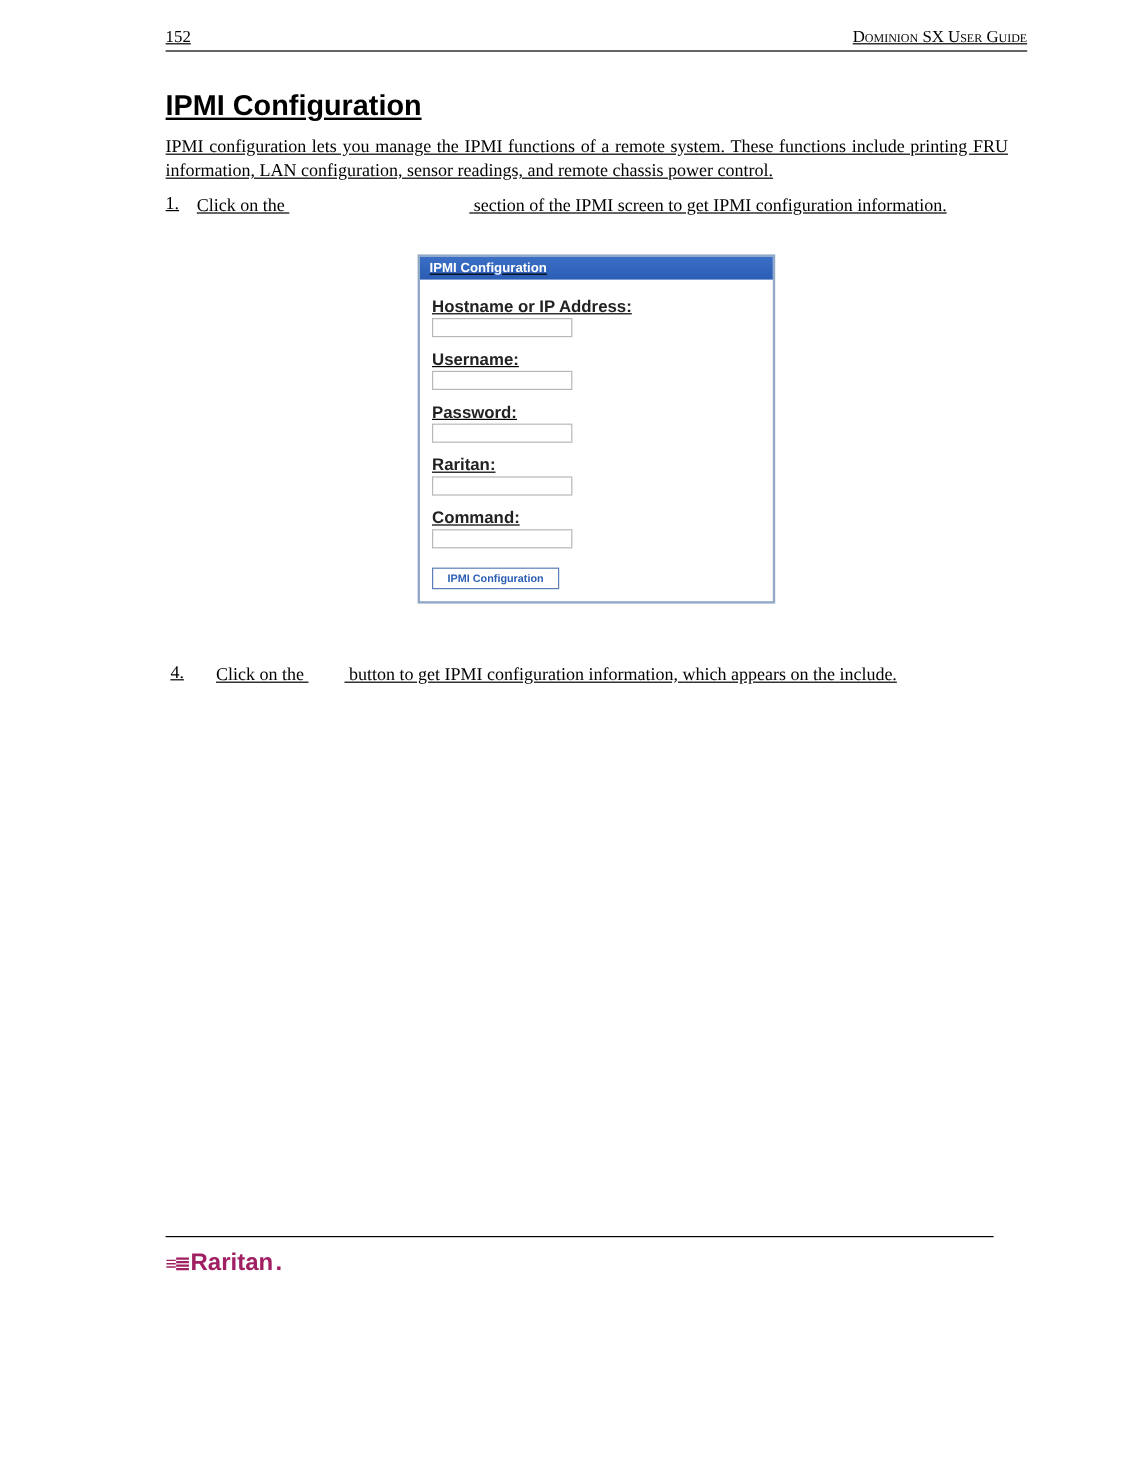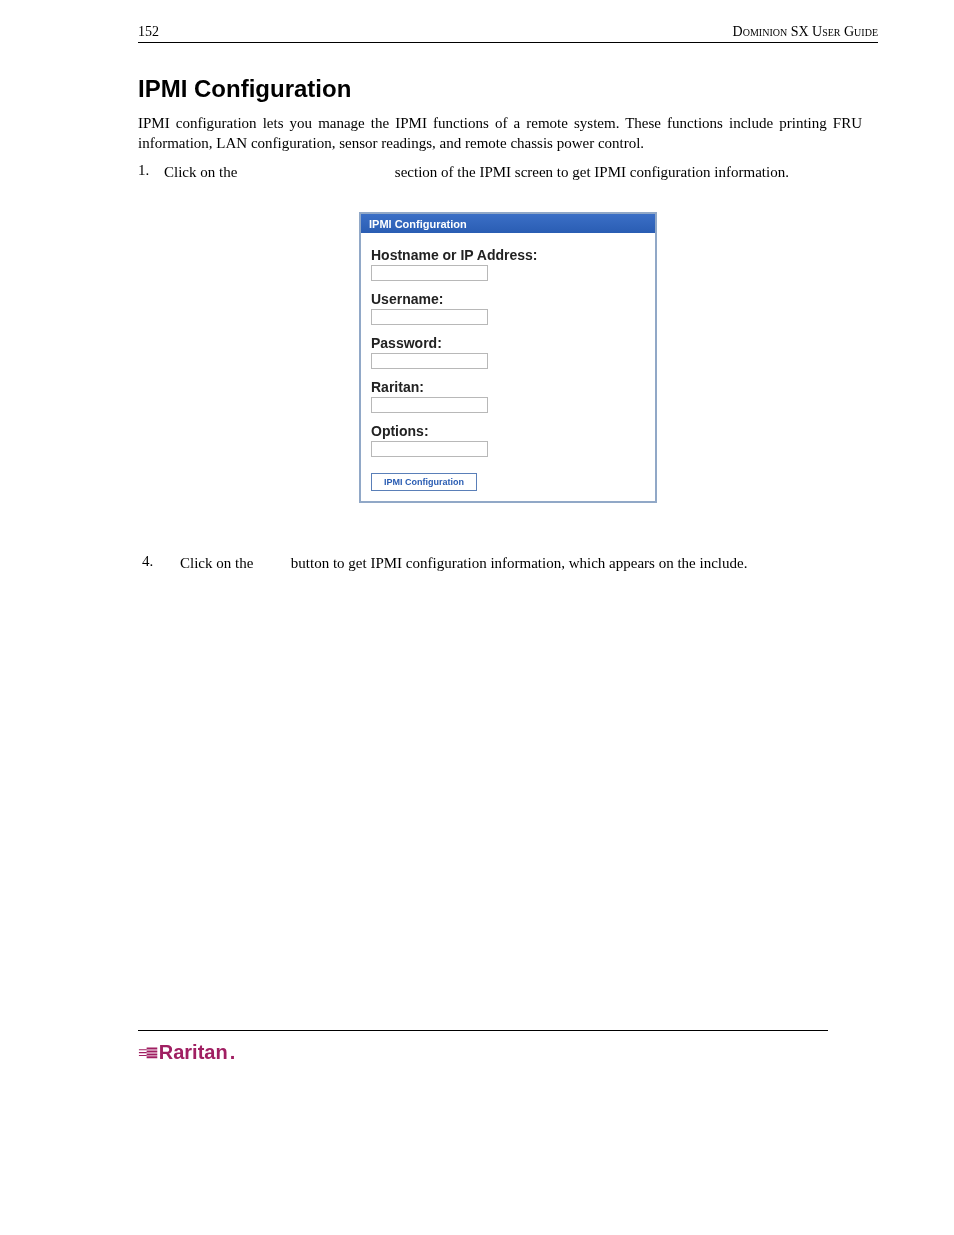--- a/index.html
+++ b/index.html
@@ -5,24 +5,25 @@
   body {
     margin: 0;
     padding: 0;
     font-family: "Times New Roman", Times, serif;
     font-size: 15px;
     color: #000;
     width: 954px;
     background: #fff;
   }
   .page {
-    padding: 24px 76px 24px 138px;
+    padding: 24px 98px 24px 138px;
     min-height: 1100px;
     position: relative;
     box-sizing: border-box;
+    text-decoration: underline;
   }
   .header {
     display: flex;
     justify-content: space-between;
     border-bottom: 1px solid #000;
     padding-bottom: 2px;
     margin-bottom: 32px;
     font-size: 14px;
   }
   .header-right {
@@ -153,21 +154,21 @@
 
         <div class="field-label">Username:</div>
         <div class="field-input"></div>
 
         <div class="field-label">Password:</div>
         <div class="field-input"></div>
 
         <div class="field-label">Raritan:</div>
         <div class="field-input"></div>
 
-        <div class="field-label">Options:</div>
+        <div class="field-label">Command:</div>
         <div class="field-input"></div>
 
         <div class="shot-button">IPMI Configuration</div>
       </div>
     </div>
   </div>
 
   <div class="step" style="margin-left:4px;">
     <div class="step-num" style="width:38px; flex:0 0 38px;">4.</div>
     <div class="step-body" style="text-align:left;">

